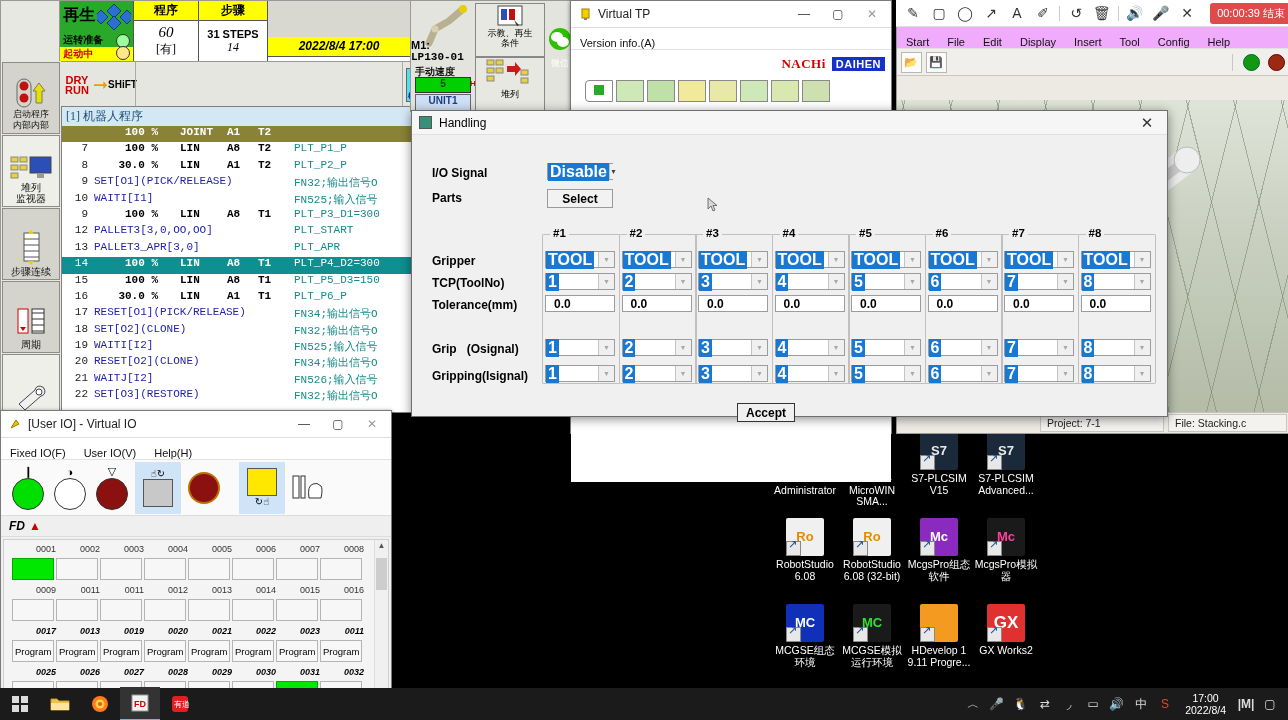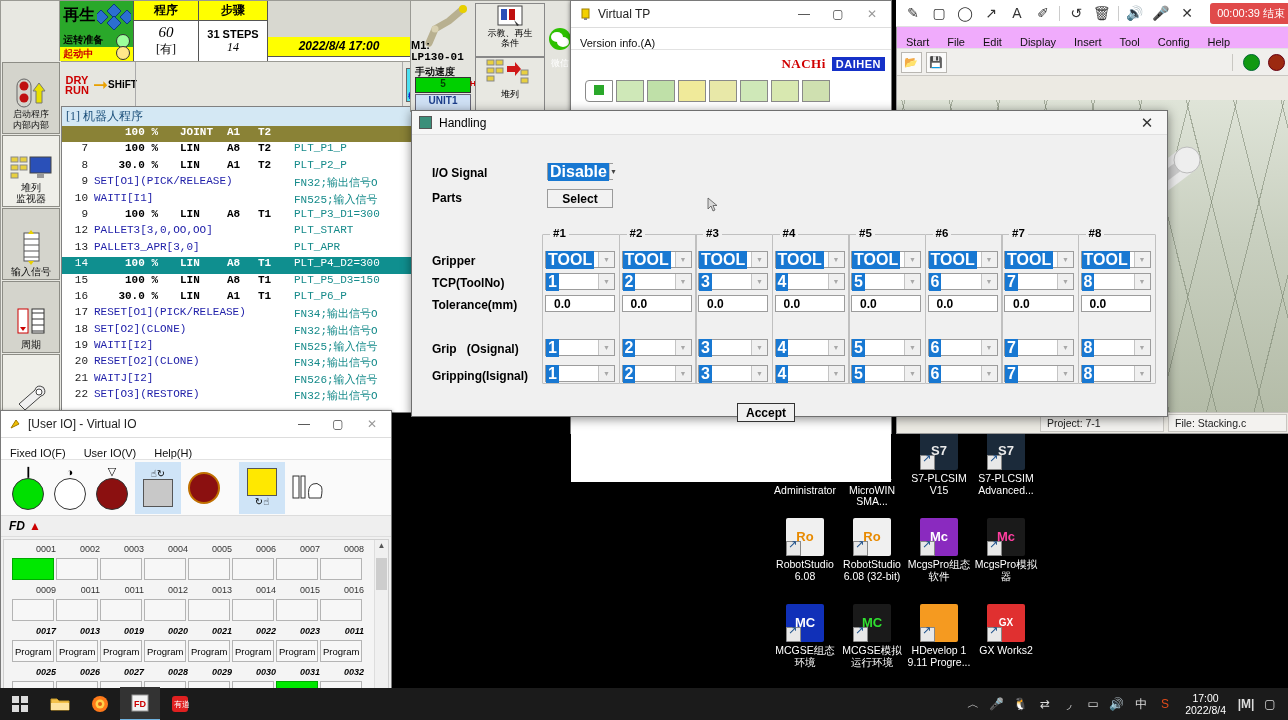--- a/index.html
+++ b/index.html
@@ -263,21 +263,21 @@
     </div>
     <div class="icon-cell" style="left: 134px; top: 172px;">
       <div class="icon-img" style="background:#f59a20;">
         <div style="color:#701a75;font-size:13px;font-weight:bold;line-height:38px;text-align:center;margin-left:48px;">HD</div>
         <span class="shortcut-arrow"></span>
       </div>
       <span class="icon-label">HDevelop 1 9.11 Progre...</span>
     </div>
     <div class="icon-cell" style="left: 201px; top: 172px;">
       <div class="icon-img" style="background:#e03030;">
-        <div style="color:#ffffff;font-size:10px;font-weight:bold;line-height:38px;text-align:center;">GX</div>
+        <div style="color:#ffffff;font-size:17px;font-weight:bold;line-height:38px;text-align:center;">GX</div>
         <span class="shortcut-arrow"></span>
       </div>
       <span class="icon-label">GX Works2</span>
     </div>
     <div class="icon-cell" style="left: 0px; top: 258px;">
       <div class="icon-img" style="background:#0a7a2a;">
         <div style="color:#ffffff;font-size:13px;font-weight:bold;line-height:38px;text-align:center;">GT</div>
         <span class="shortcut-arrow"></span>
       </div>
     </div>
@@ -399,21 +399,21 @@
         <span>堆列</span><br><span>监视器</span>
       </div>
     </div>
     <div class="side-btn">
       <svg width="30" height="36" viewBox="0 0 30 36">
         <rect x="8" y="3" width="15" height="28" fill="#fff" stroke="#555"></rect>
         <path d="M8 9 H23 M8 15 H23 M8 21 H23 M8 27 H23" stroke="#555"></path>
         <path d="M15 0 L18 4 H12 Z" fill="#e8d000"></path>
           <path d="M15 35 L12 31 H18 Z" fill="#e8d000"></path>
       </svg>
-      <div>输入信号</div>
+      <div>步骤连续</div>
     </div>
     <div class="side-btn">
       <svg width="34" height="34" viewBox="0 0 34 34">
         <rect x="4" y="4" width="10" height="24" fill="#fff" stroke="#c00"></rect>
         <rect x="18" y="4" width="12" height="24" fill="#fff" stroke="#333"></rect>
         <path d="M18 8 H30 M18 14 H30 M18 20 H30 M18 26 H30" stroke="#333"></path>
         <path d="M9 26 L6 22 H12 Z" fill="#c00"></path>
       </svg>
       <div>周期</div>
     </div>

